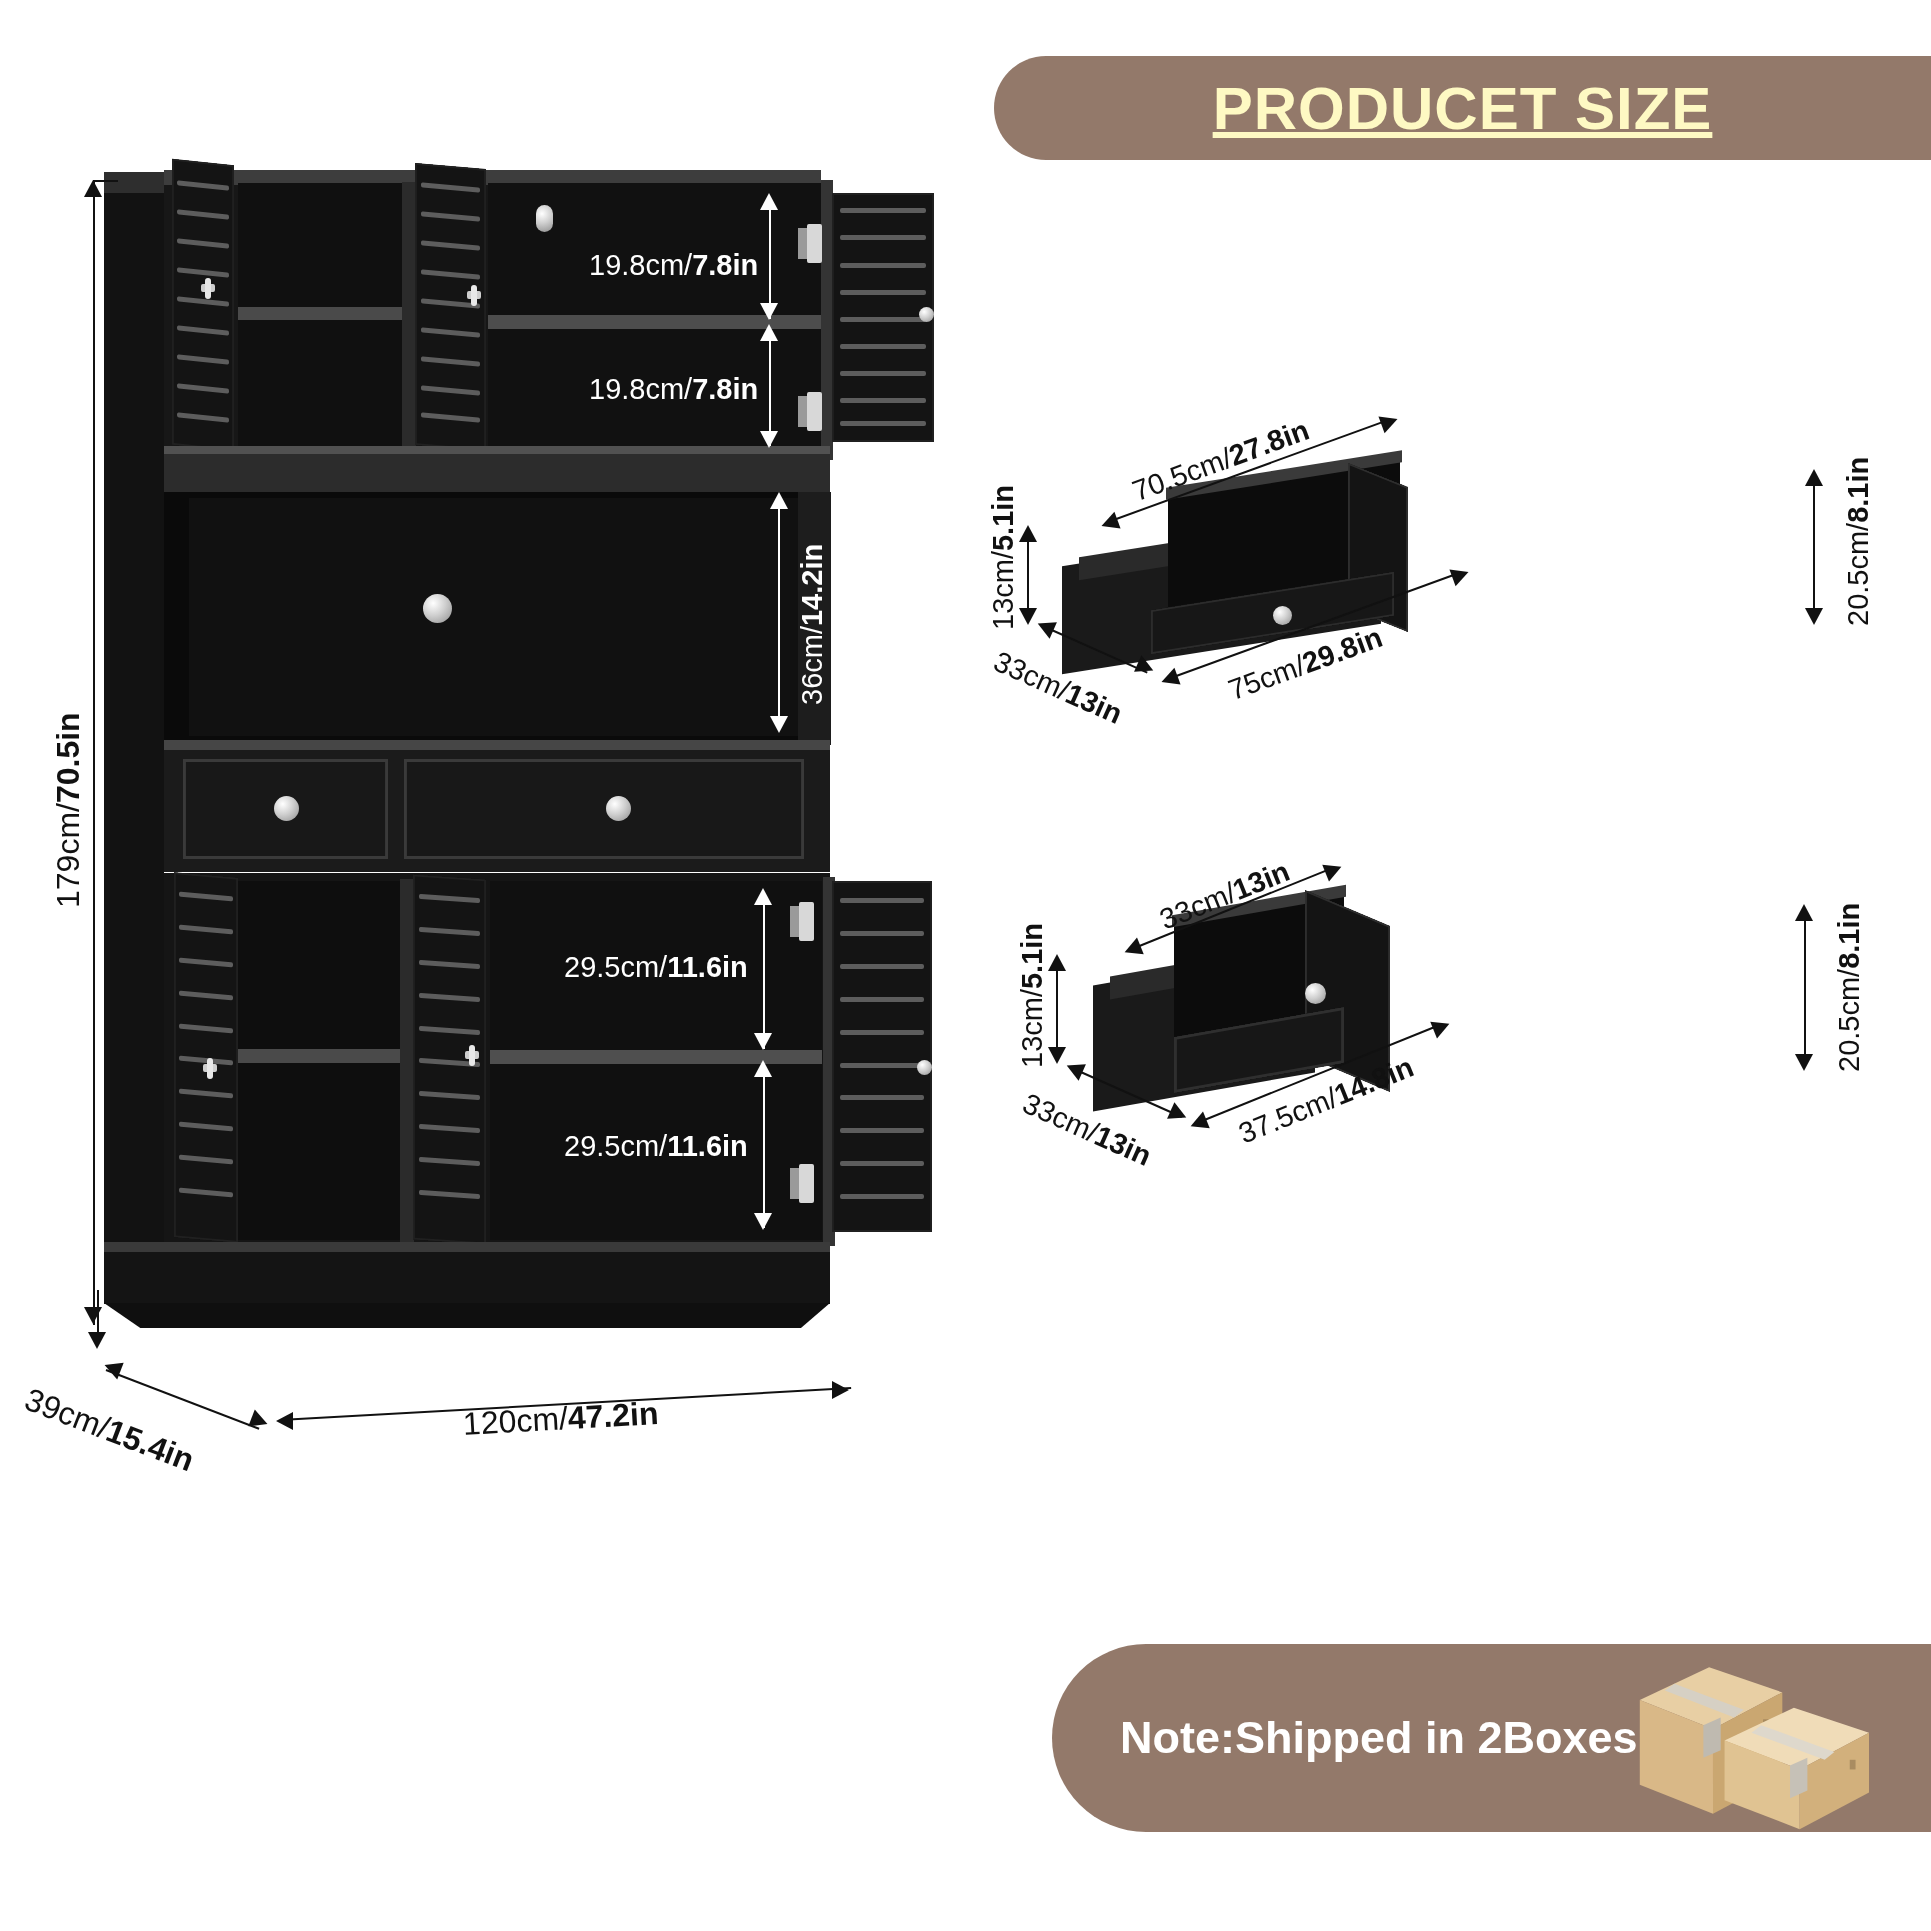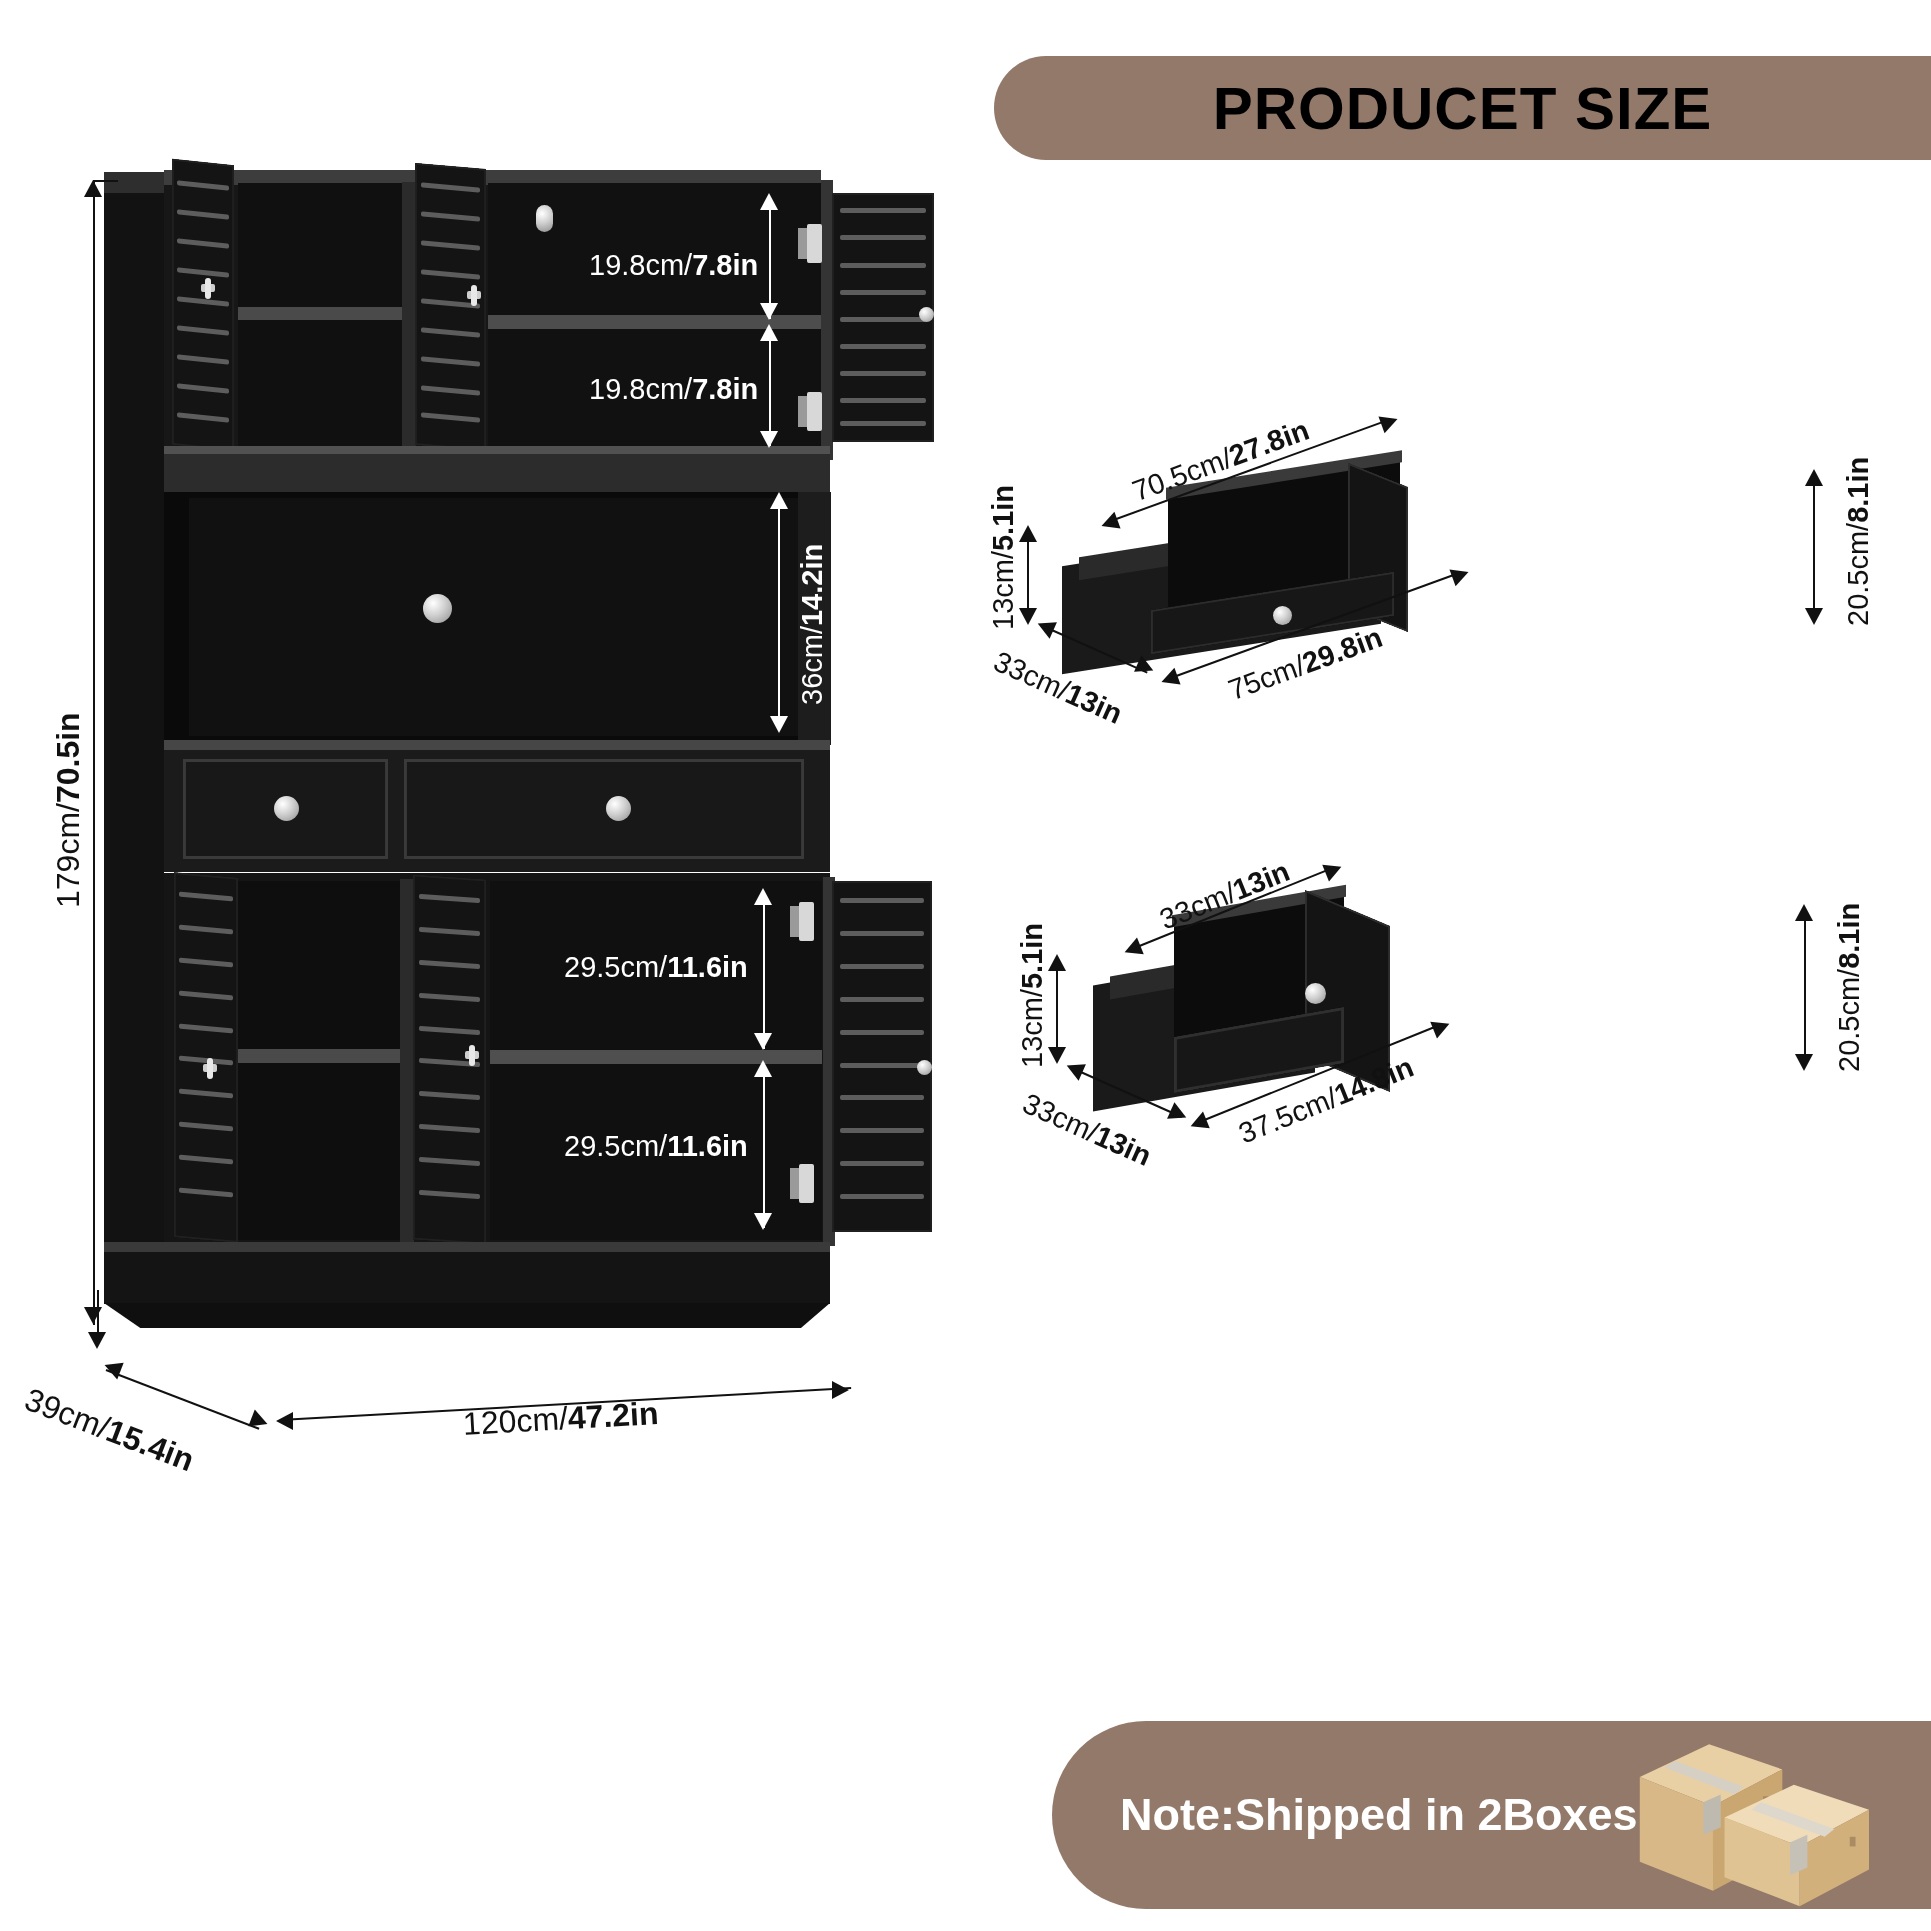--- a/index.html
+++ b/index.html
@@ -5,23 +5,23 @@
   html,body{margin:0;padding:0;background:#ffffff;}
   body{width:1931px;height:1931px;position:relative;overflow:hidden;
        font-family:"Liberation Sans", sans-serif;color:#111;}
 
   .stage{position:absolute;left:0;top:0;width:1931px;height:1931px;}
 
   
   .banner{position:absolute;background:#93796a;display:flex;align-items:center;}
   #banner-title{left:994px;top:56px;width:937px;height:104px;
       border-radius:56px 0 0 56px;justify-content:center;padding-right:0;}
-  #banner-title .txt{color:#000000;font-size:60px;font-weight:700;letter-spacing:1px;
-      font-family:"Liberation Sans", sans-serif;white-space:nowrap;}
-  #banner-note{left:1052px;top:1721px;width:879px;height:188px;
+  #banner-title .txt{color:#fef9c3;font-size:60px;font-weight:700;letter-spacing:1px;
+      font-family:"Liberation Sans", sans-serif;white-space:nowrap;text-decoration:underline;}
+  #banner-note{left:1052px;top:1644px;width:879px;height:188px;
       border-radius:95px 0 0 95px;}
   .note-text{margin-left:68px;color:#fff;}
   .note-line1{font-size:45px;font-weight:700;line-height:1.08;white-space:nowrap;}
   .note-line2{font-size:43px;font-weight:400;line-height:1.15;white-space:nowrap;}
   .boxes-wrap{position:absolute;right:21px;top:5.8px;width:290px;height:183px;}
 
   
   .cab{position:absolute;}
   .panel{position:absolute;background:#1a1a1a;}
 

